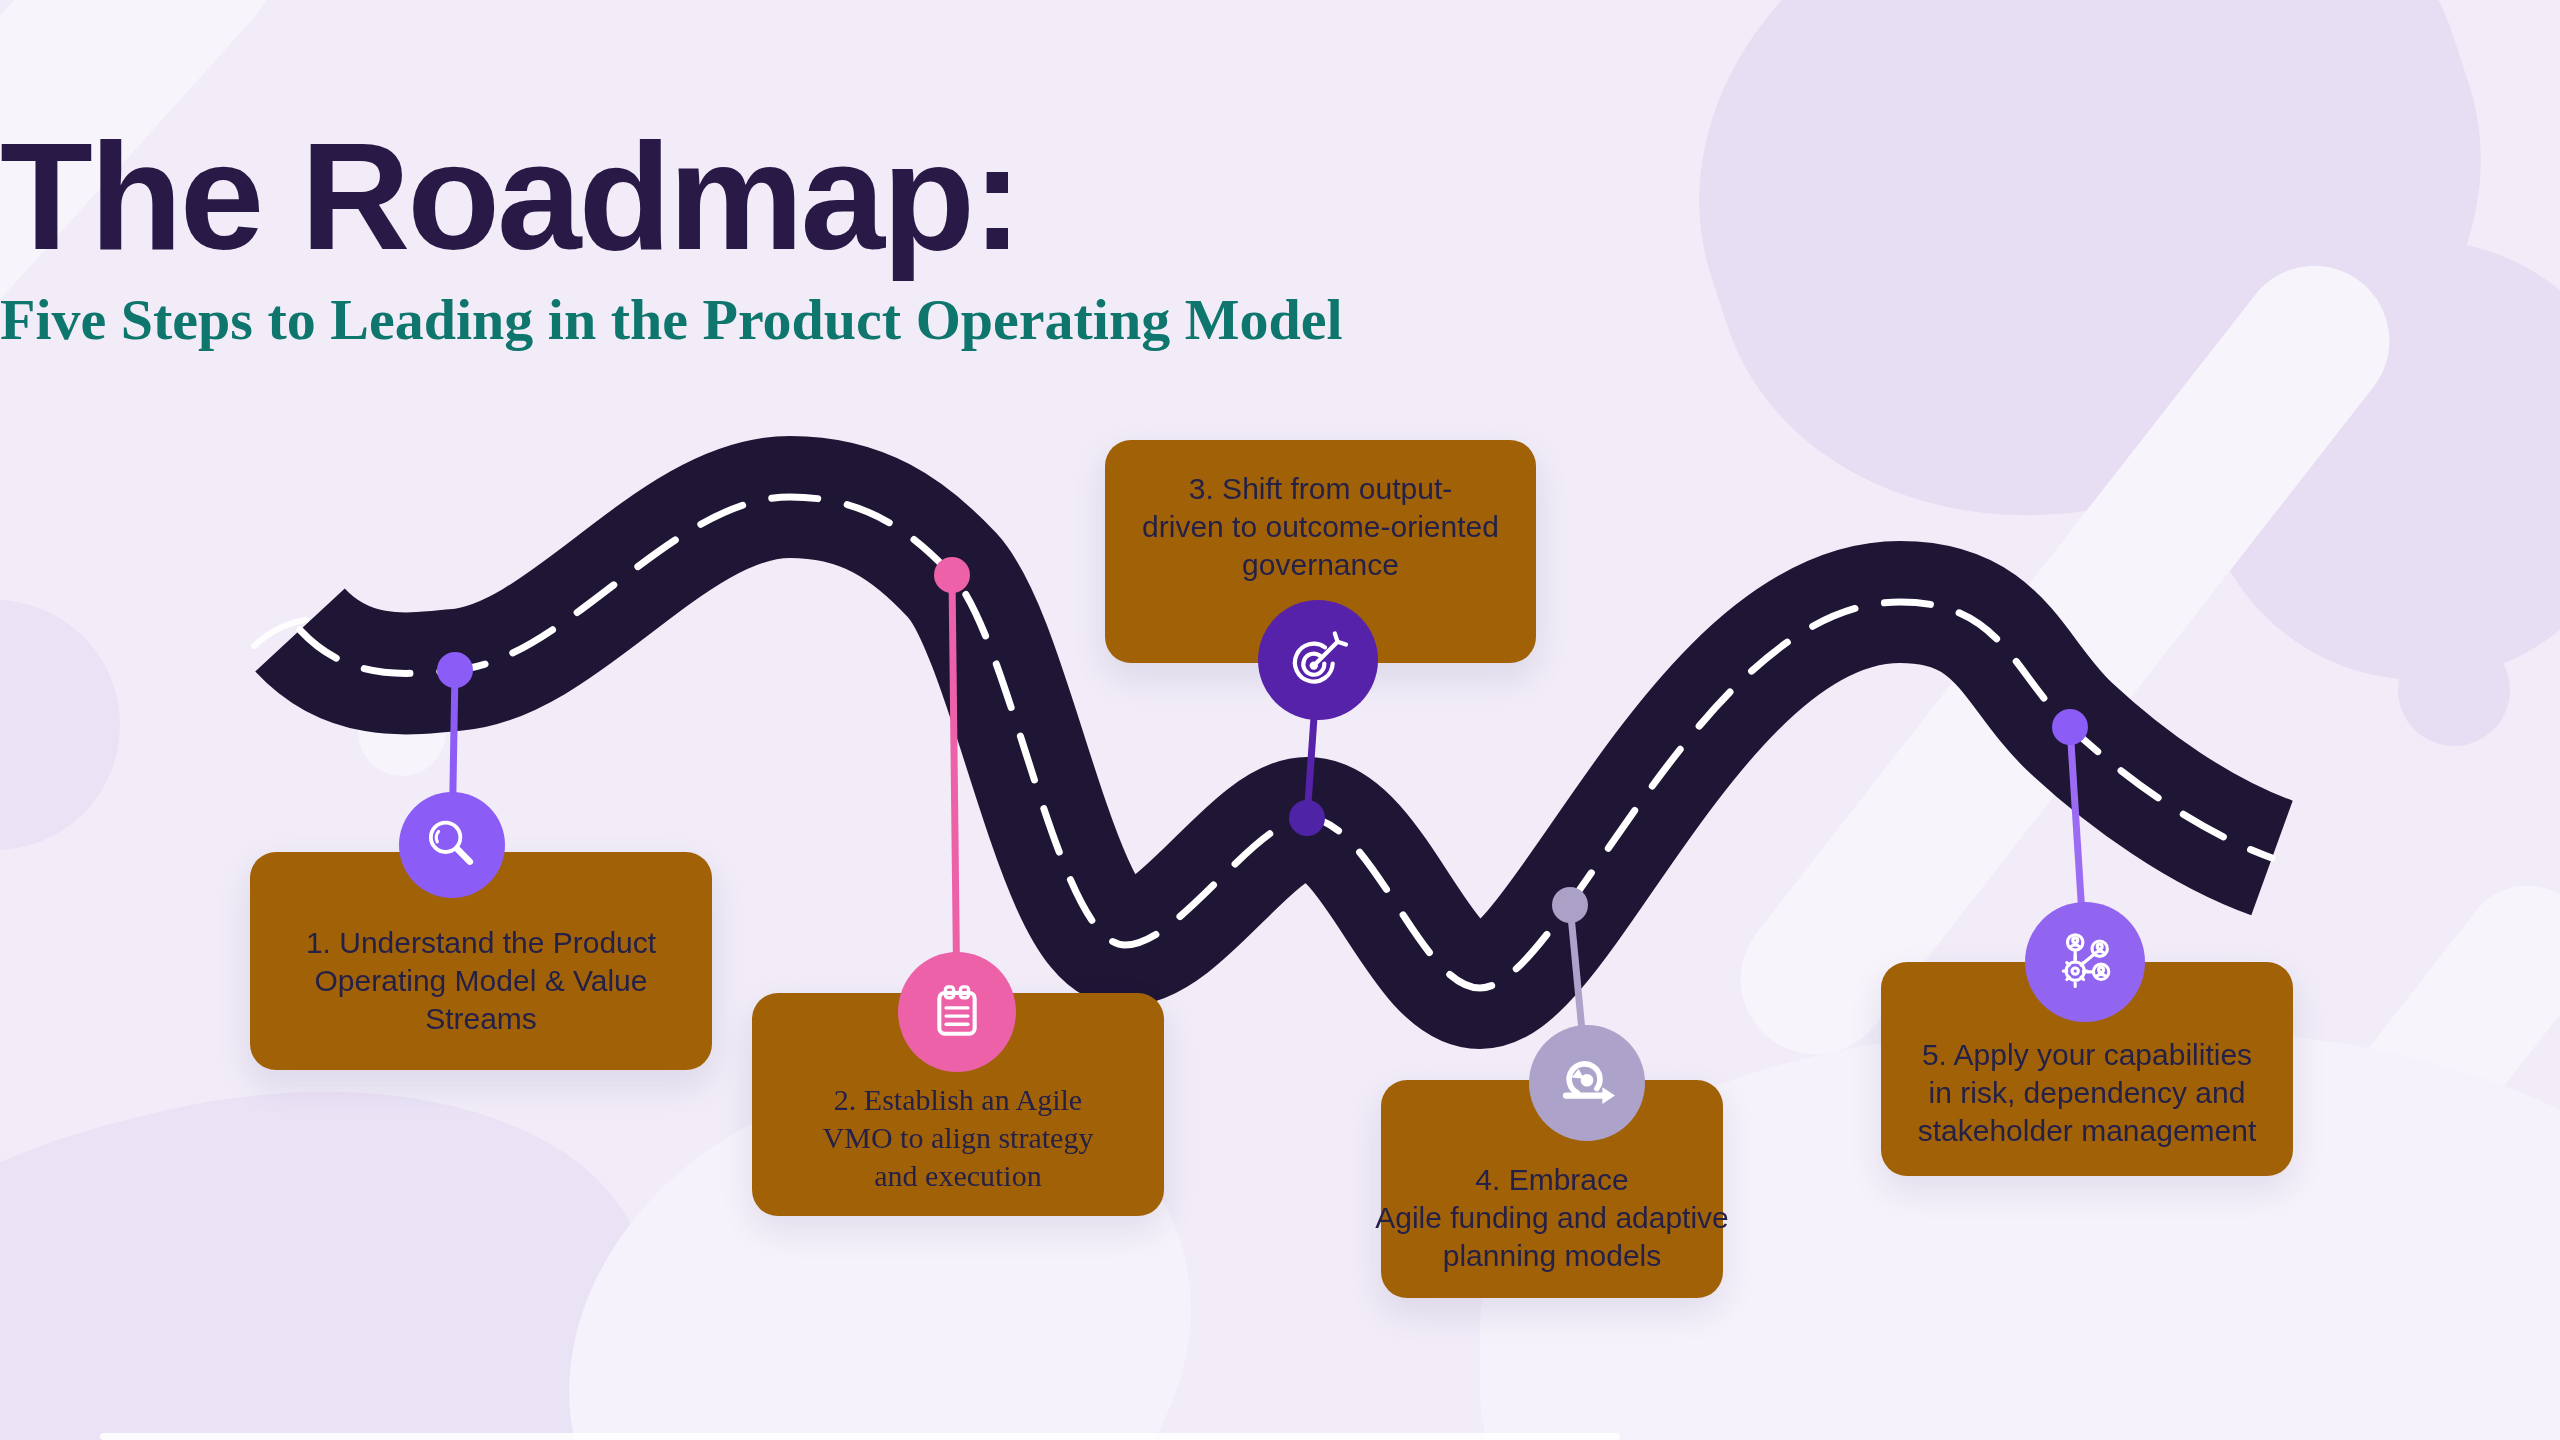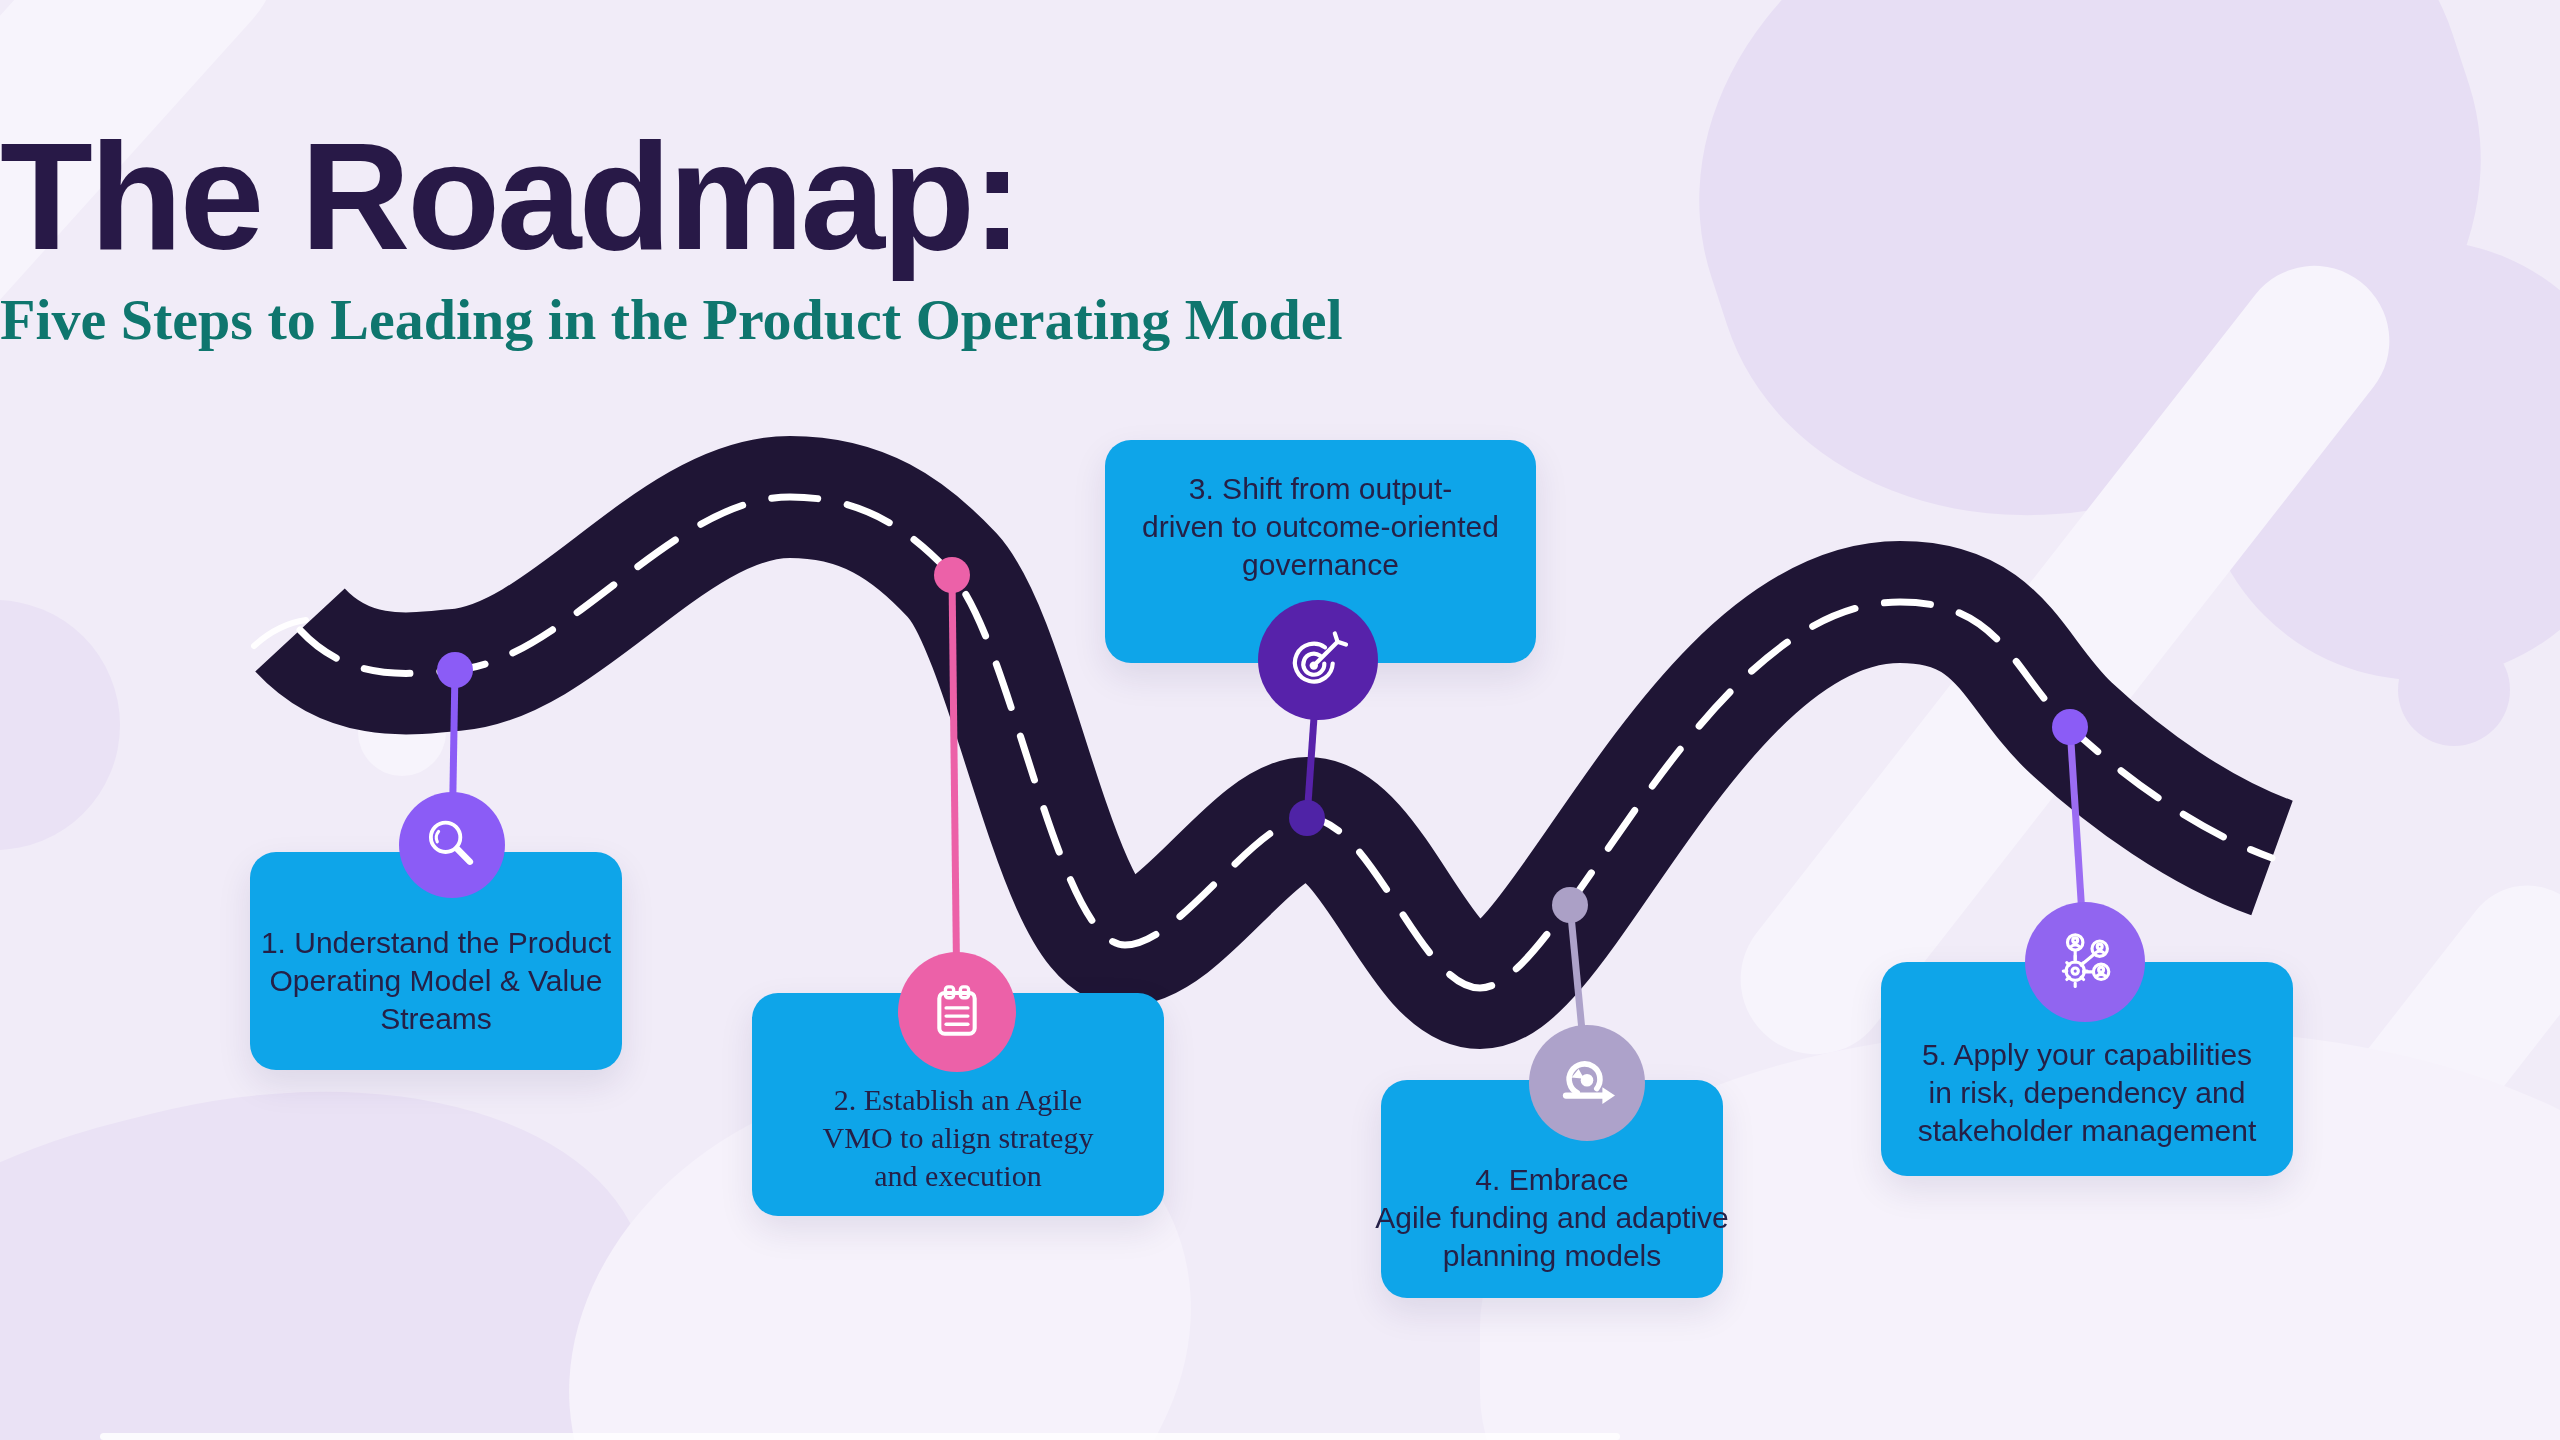--- a/index.html
+++ b/index.html
@@ -40,27 +40,27 @@
     font-family:"Liberation Serif", serif;
     font-size:58px;line-height:64px;font-weight:700;
     color:#0f766e;
   }
 
   
   svg.roadlayer{position:absolute;left:0;top:0;}
 
   
   .card{
-    position:absolute;background:#0ea5e9;border-radius:26px;
+    position:absolute;background:#a16207;border-radius:26px;
     box-shadow:0 14px 34px rgba(42,26,84,.10);
     display:flex;align-items:center;justify-content:center;
     color:#252047;font-size:30px;line-height:38px;font-weight:500;
     text-align:center;white-space:pre;
   }
-  .card1{left:250px;top:852px;width:372px;height:218px;padding-top:40px;box-sizing:border-box;}
+  .card1{left:250px;top:852px;width:462px;height:218px;padding-top:40px;box-sizing:border-box;}
   .card2{left:752px;top:993px;width:412px;height:223px;padding-top:66px;box-sizing:border-box;font-family:Liberation Serif, serif;}
   .card3{left:1105px;top:440px;width:431px;height:223px;padding-bottom:50px;box-sizing:border-box;}
   .card4{left:1381px;top:1080px;width:342px;height:218px;padding-top:58px;box-sizing:border-box;}
   .card5{left:1881px;top:962px;width:412px;height:214px;padding-top:48px;box-sizing:border-box;justify-content:center;}
 
   
   .badge{
     position:absolute;border-radius:50%;
     display:flex;align-items:center;justify-content:center;
   }

